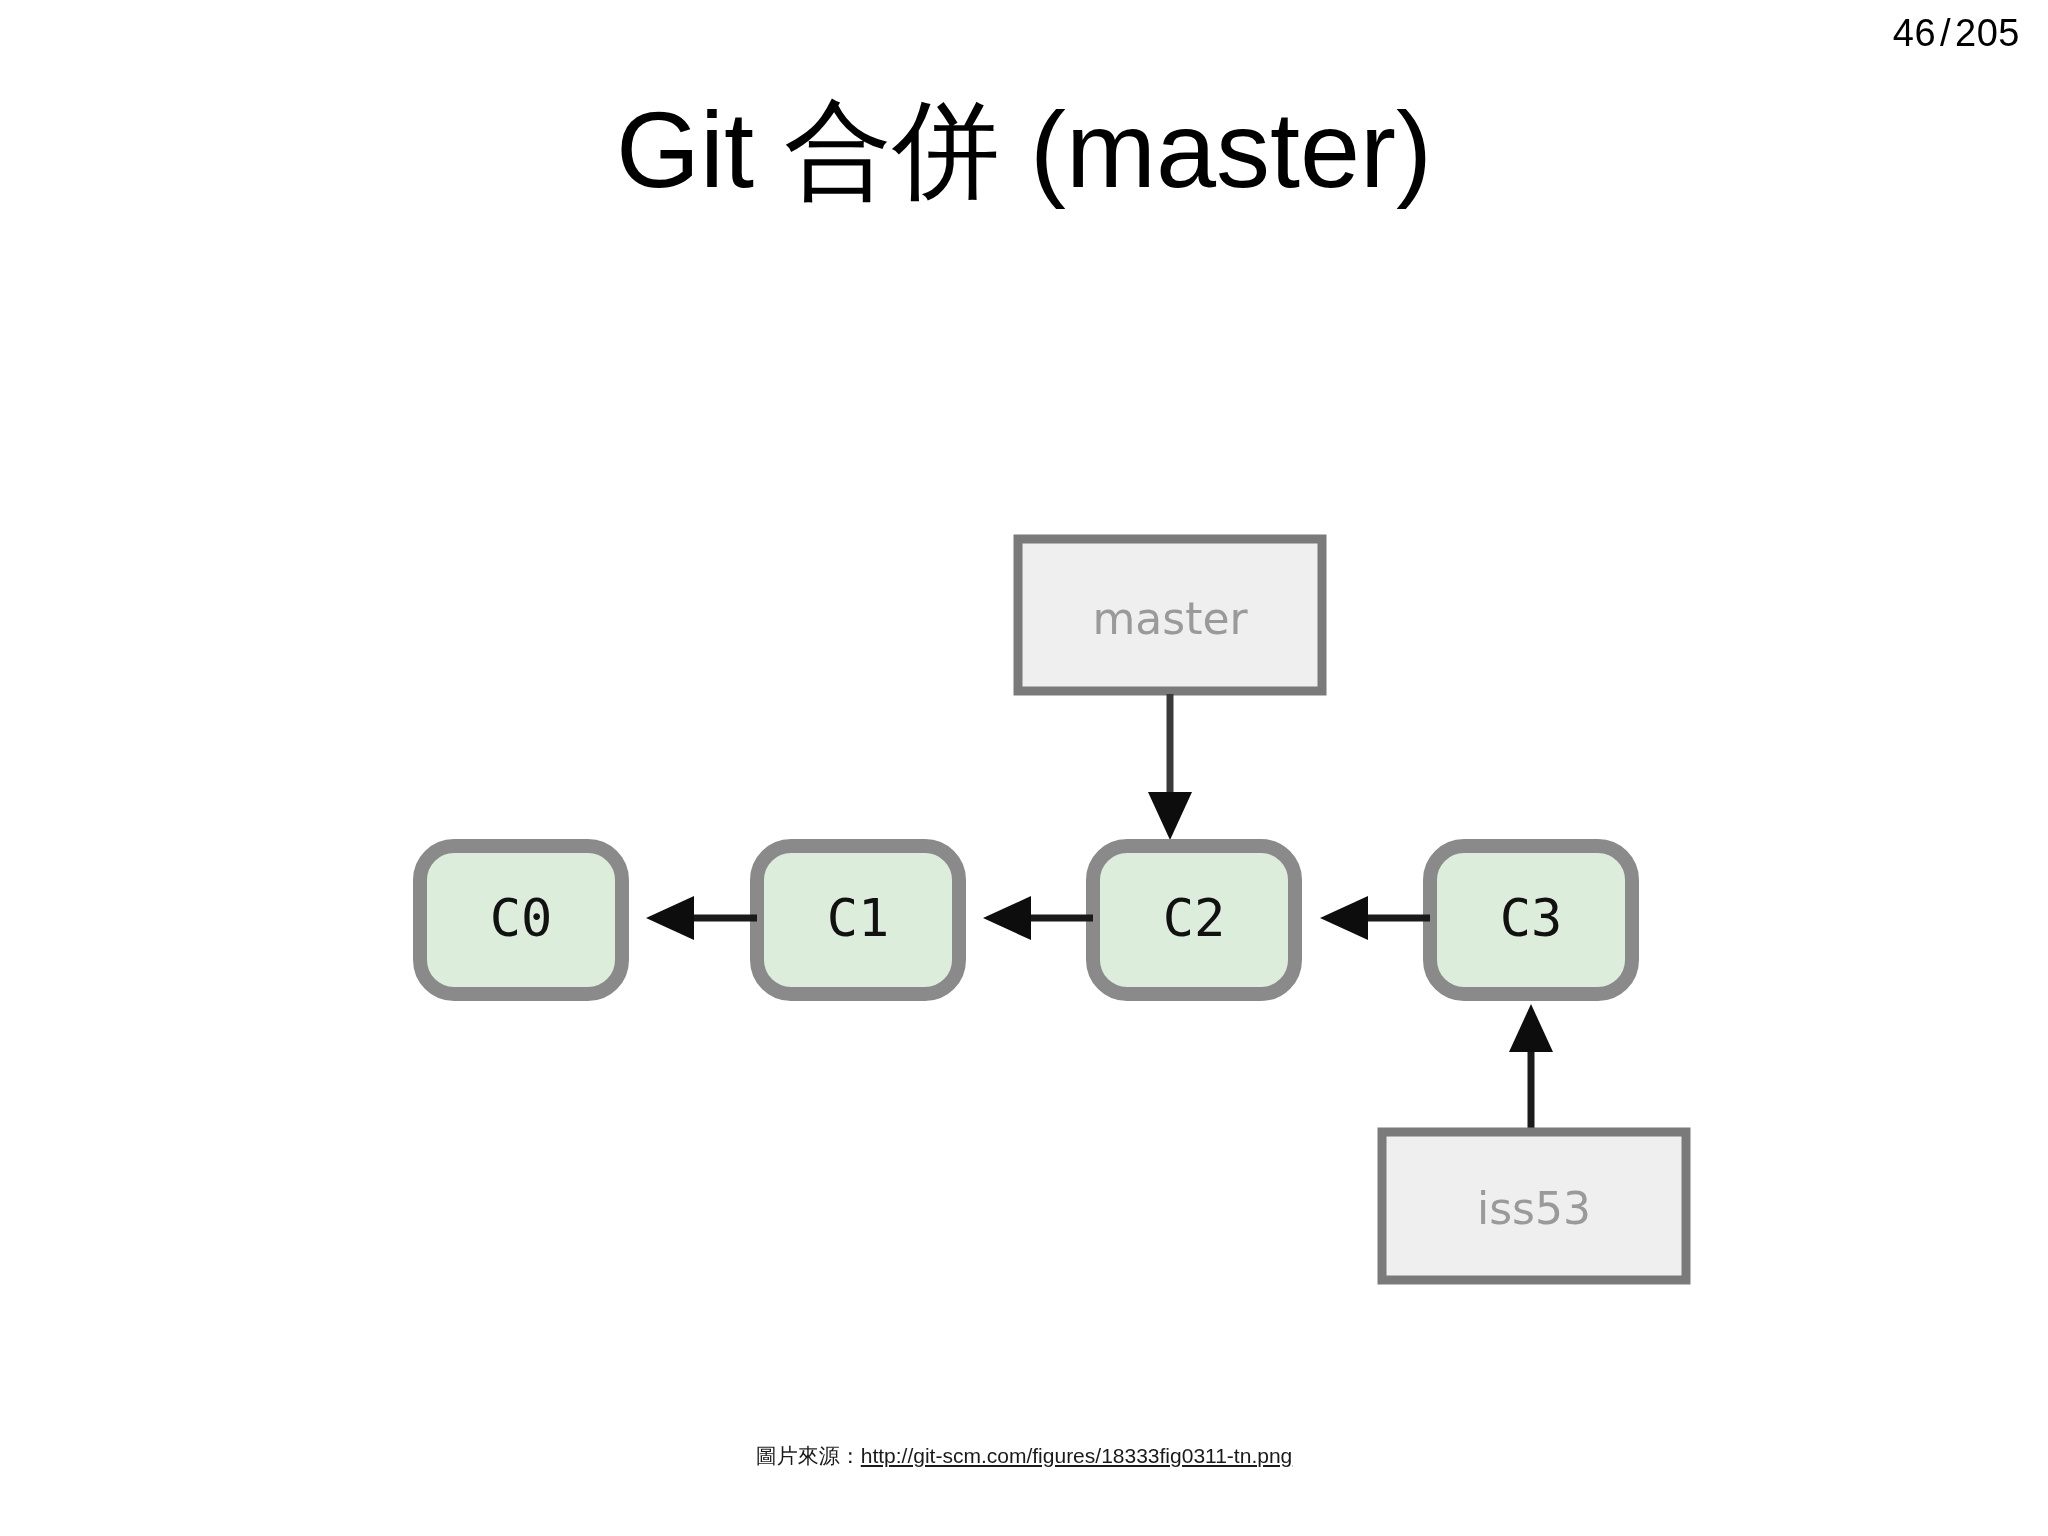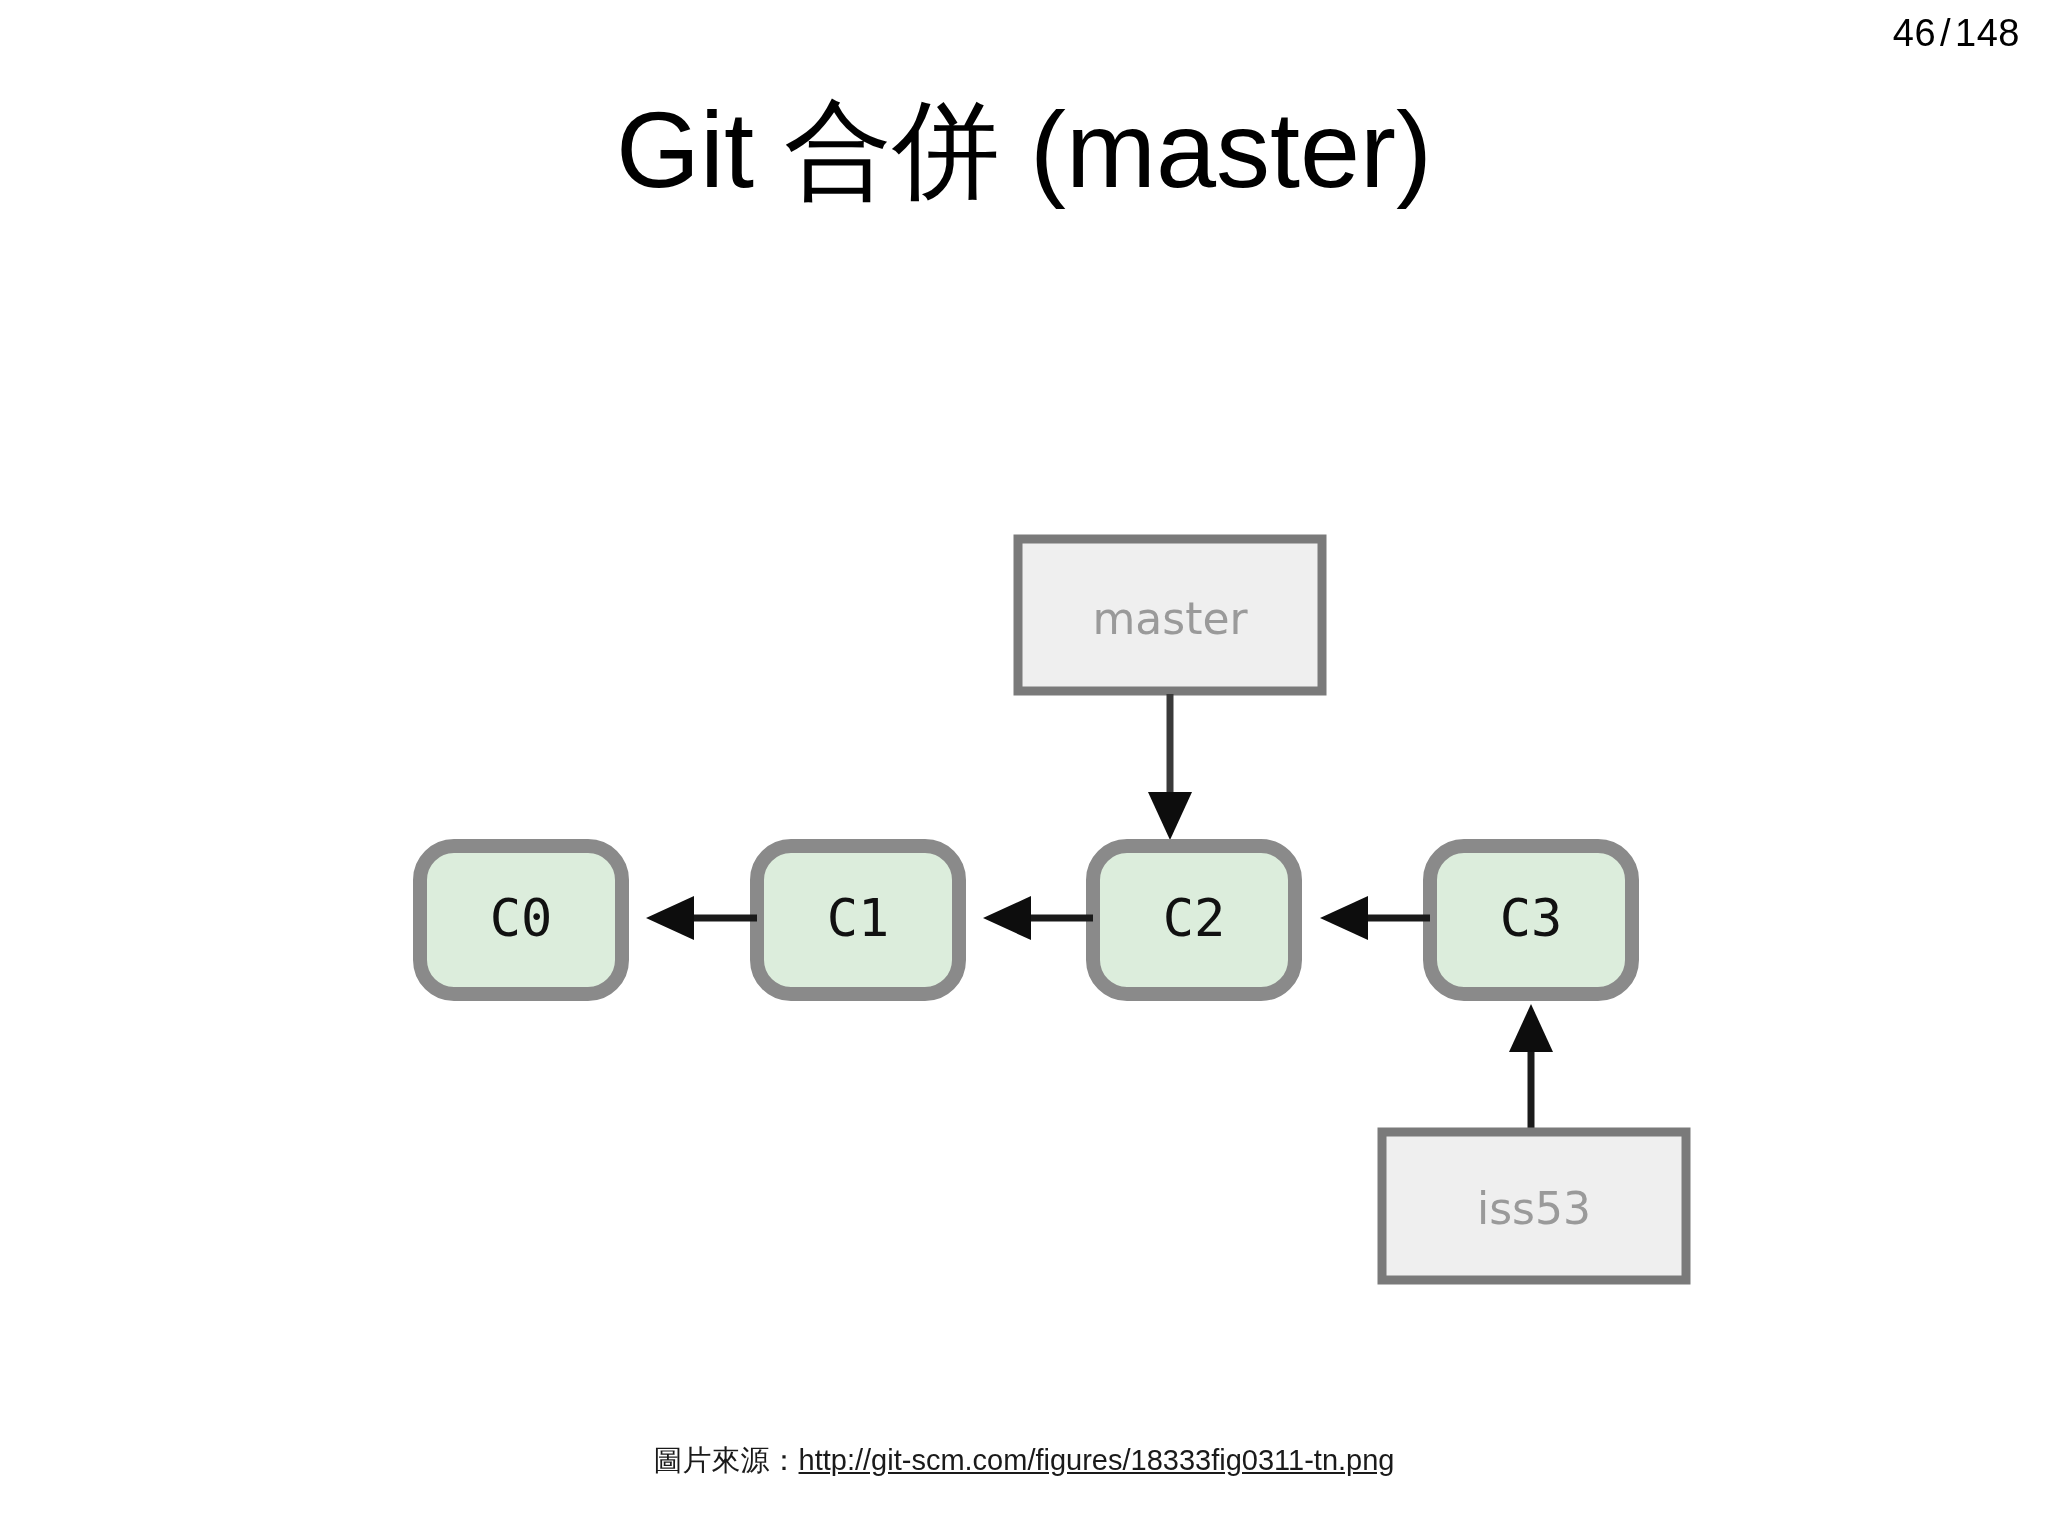--- a/index.html
+++ b/index.html
@@ -55,36 +55,36 @@
 
   
 
   
   .credit {
     position: absolute;
     top: 1443px;
     left: 0;
     width: 100%;
     text-align: center;
-    font-size: 29px;
+    font-size: 21px;
     line-height: 1.2;
     color: #1a1a1a;
     white-space: nowrap;
   }
   .credit .credit-label { color: #1a1a1a; }
   .credit .credit-url {
     color: #1a1a1a;
     text-decoration: underline;
   }
 </style>
 </head>
 <body style="background: rgb(255, 255, 255);">
 
 <div class="page-counter">
-  <span>46</span><span class="sep">/</span><span>148</span>
+  <span>46</span><span class="sep">/</span><span>205</span>
 </div>
 
 <div class="slide-title">Git 合併 (master)</div>
 
 <div class="diagram">
   <svg width="2048" height="1536" viewBox="0 0 2048 1536" xmlns="http://www.w3.org/2000/svg">
     <defs>
       <marker id="arrowLeft" markerWidth="12" markerHeight="12" refX="10" refY="5" orient="auto-start-reverse" markerUnits="userSpaceOnUse">
         <path d="M0,5 L11,0 L11,10 Z" fill="#1a1a1a"></path>
       </marker>

